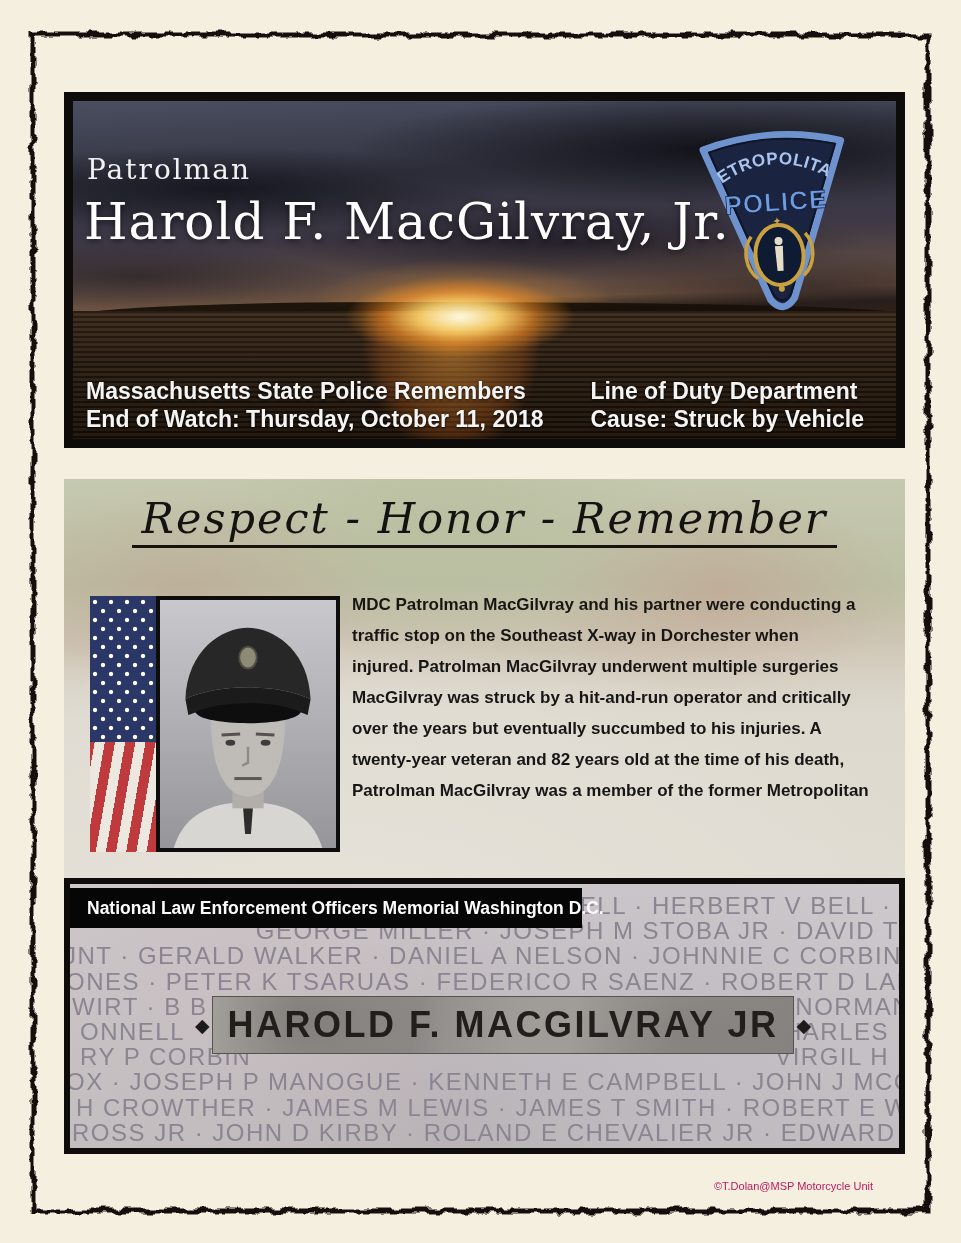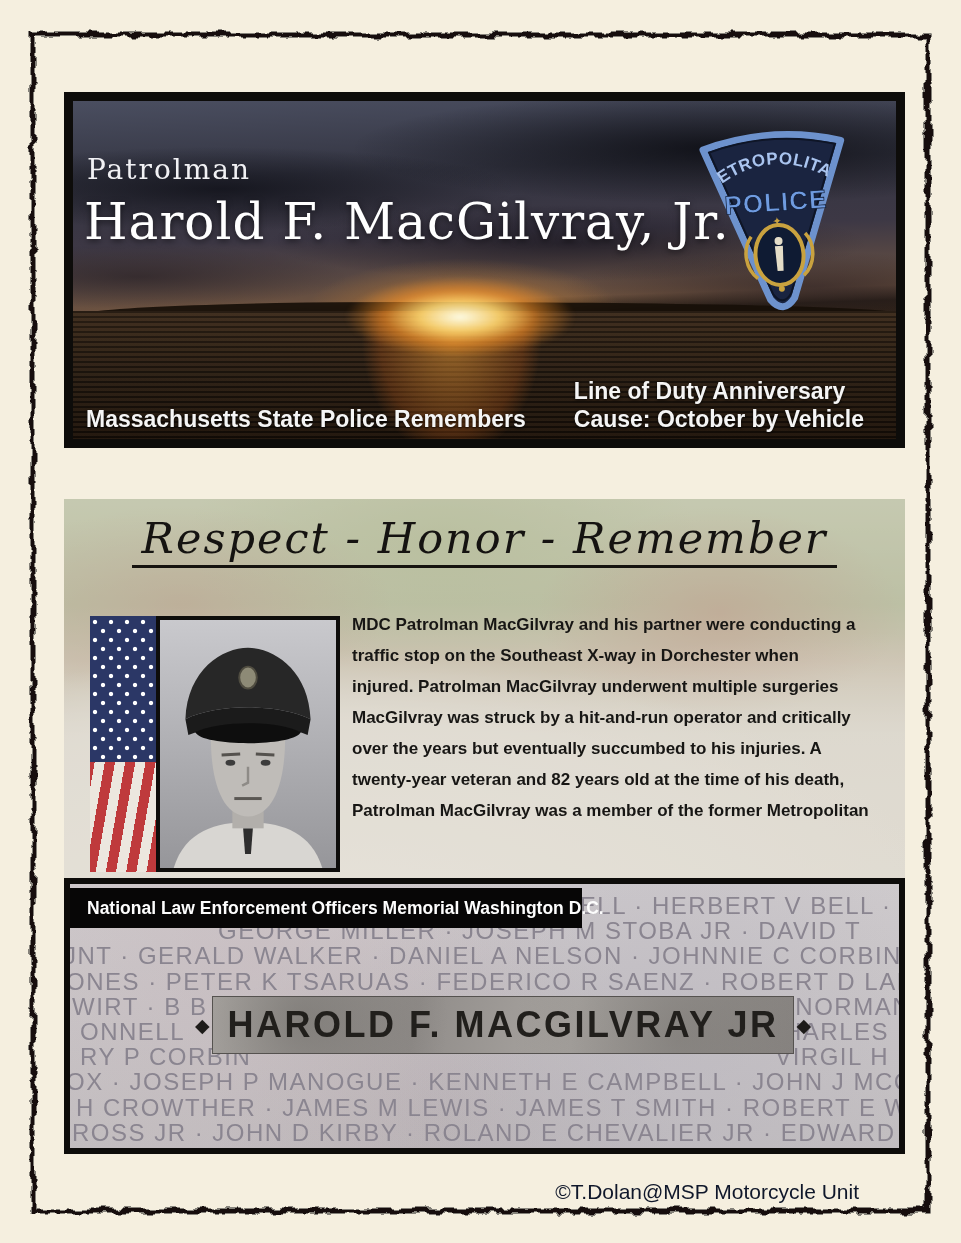--- a/index.html
+++ b/index.html
@@ -39,21 +39,21 @@
   .top-name { position:absolute; left:11px; top:92px; color:#ffffff;
     font-family:"DejaVu Serif", serif; font-size:50px; letter-spacing:1px;
     text-shadow:0 2px 6px rgba(0,0,0,0.55); white-space:nowrap; }
   .patch { position:absolute; right:38px; top:18px; width:162px; height:200px; transform:rotate(-4deg); }
   .caption { position:absolute; bottom:6px; color:#f5f5f5; font-weight:bold; font-size:23px;
     line-height:1.22; text-shadow:0 1px 3px rgba(0,0,0,0.8); }
   .caption.left { left:13px; }
   .caption.right { right:32px; }
 
   
-  .mid-panel { position:absolute; left:64px; top:499px; width:841px; height:405px; overflow:hidden;
+  .mid-panel { position:absolute; left:64px; top:479px; width:841px; height:405px; overflow:hidden;
     background:
       radial-gradient(ellipse 900px 420px at 30% 112%, rgba(222,219,212,0.95), rgba(214,210,203,0.85) 55%, transparent 72%),
       radial-gradient(ellipse 700px 260px at 95% 78%, rgba(210,206,198,0.8), transparent 70%),
       radial-gradient(ellipse 260px 150px at 78% 28%, rgba(164,110,92,0.55), transparent 70%),
       radial-gradient(ellipse 300px 140px at 14% 26%, rgba(158,106,90,0.45), transparent 70%),
       radial-gradient(ellipse 340px 160px at 45% 10%, rgba(146,160,114,0.75), transparent 75%),
       linear-gradient(#a9b292 0%, #9aa37f 26%, #b3a893 40%, #ccc8bf 58%, #d6d3cc 100%); padding-left: 33px; }
   .mid-fade { position:absolute; inset:0; background:rgba(245,240,227,0.38); }
   .tribute-heading-wrap { position:absolute; left:0; top:14px; width:100%; text-align:center; }
   .tribute-heading { display:inline-block; font-family:"DejaVu Serif", serif; font-style:italic;
@@ -76,42 +76,42 @@
     border:6px solid #0d0c0a;
     background:
       radial-gradient(circle at 22% 28%, rgba(196,176,182,0.35), transparent 45%),
       radial-gradient(circle at 72% 55%, rgba(180,176,188,0.4), transparent 50%),
       radial-gradient(circle at 45% 88%, rgba(168,158,162,0.35), transparent 45%),
       linear-gradient(#cfcbcd, #c2bec0); overflow:hidden; }
   .names { position:absolute; inset:0; padding-top:9px; overflow:hidden; z-index:1;
     color:#8a8590; font-size:24px; line-height:25.2px; letter-spacing:1.5px; white-space:nowrap; }
   .names .row { height:25.2px; overflow:visible; }
   .row.r1 { padding-left:452px; }
-  .row.r2 { padding-left:148px; }
+  .row.r2 { padding-left:148px;text-align:right; }
   .row.r3 { margin-left:-6px; }
   .row.r4 { margin-left:-4px; }
   .row.r5 { margin-left:2px; }
   .row.split { display:flex; justify-content:space-between; padding:0 10px; }
   .row.r8 { margin-left:-4px; }
   .row.r9 { margin-left:6px; }
   .row.r10 { margin-left:2px; }
   .row.r11 { margin-left:12px; }
   .wall-label { position:absolute; left:0; top:4px; width:512px; height:40px; background:#070606;
     color:#fdfdfd; font-size:17.5px; font-weight:bold; line-height:40px; padding-left:17px;
     z-index:3; white-space:nowrap; }
   .name-plate { position:absolute; left:142px; top:112px; width:582px; height:58px; z-index:3;
     background:
       radial-gradient(circle at 15% 40%, rgba(70,68,64,0.35), transparent 30%),
       radial-gradient(circle at 80% 70%, rgba(90,88,84,0.3), transparent 35%),
       linear-gradient(100deg, #b2aeaa, #918d8a 35%, #a8a4a0 62%, #8a8683);
     border:1px solid #55524f; display:flex; align-items:center; justify-content:center; gap:18px; }
   .name-plate .plate-text { font-size:36px; font-weight:bold; color:#211f1c; letter-spacing:2.5px; white-space:nowrap; }
   .name-plate .diamond { font-size:19px; color:#1d1b19; }
 
-  .credit { position:absolute; right:102px; top:1180px; font-size:21px; color:#0f172a; z-index:5; }
+  .credit { position:absolute; right:88px; top:1180px; font-size:11px; color:#be185d; z-index:5; }
 </style>
 </head>
 <body>
 
 <div class="page">
 
   <svg class="rough-border" width="961" height="1243">
     <defs>
       <filter id="roughen" x="-5%" y="-5%" width="110%" height="110%">
         <feTurbulence type="fractalNoise" baseFrequency="0.07" numOctaves="3" seed="11" result="n"></feTurbulence>
@@ -145,24 +145,25 @@
         <path d="M54,116 C44,128 46,148 58,158" fill="none" stroke="#c9a23f" stroke-width="3.5"></path>
         <path d="M108,116 C118,128 116,148 104,158" fill="none" stroke="#c9a23f" stroke-width="3.5"></path>
         <ellipse cx="81" cy="136" rx="24" ry="30" fill="#0f1b33" stroke="#c9a23f" stroke-width="4"></ellipse>
         <circle cx="81" cy="122" r="4" fill="#e4ddc8"></circle>
         <path d="M77,127 L85,127 L84,152 L78,152 Z" fill="#e4ddc8"></path>
         <circle cx="81" cy="170" r="3" fill="#c9a23f"></circle>
       </svg>
 
       <div class="caption left">
         <div>Massachusetts State Police Remembers</div>
+        <div>End of Watch: Thursday, October 11, 2018</div>
       </div>
       <div class="caption right">
-        <div>Line of Duty Anniversary</div>
-        <div>Cause: October by Vehicle</div>
+        <div>Line of Duty Department</div>
+        <div>Cause: Struck by Vehicle</div>
       </div>
     </div>
   </div>
 
   <div class="mid-panel">
     <div class="mid-fade"></div>
 
     <div class="tribute-heading-wrap">
       <span class="tribute-heading">Respect - Honor - Remember</span>
     </div>

